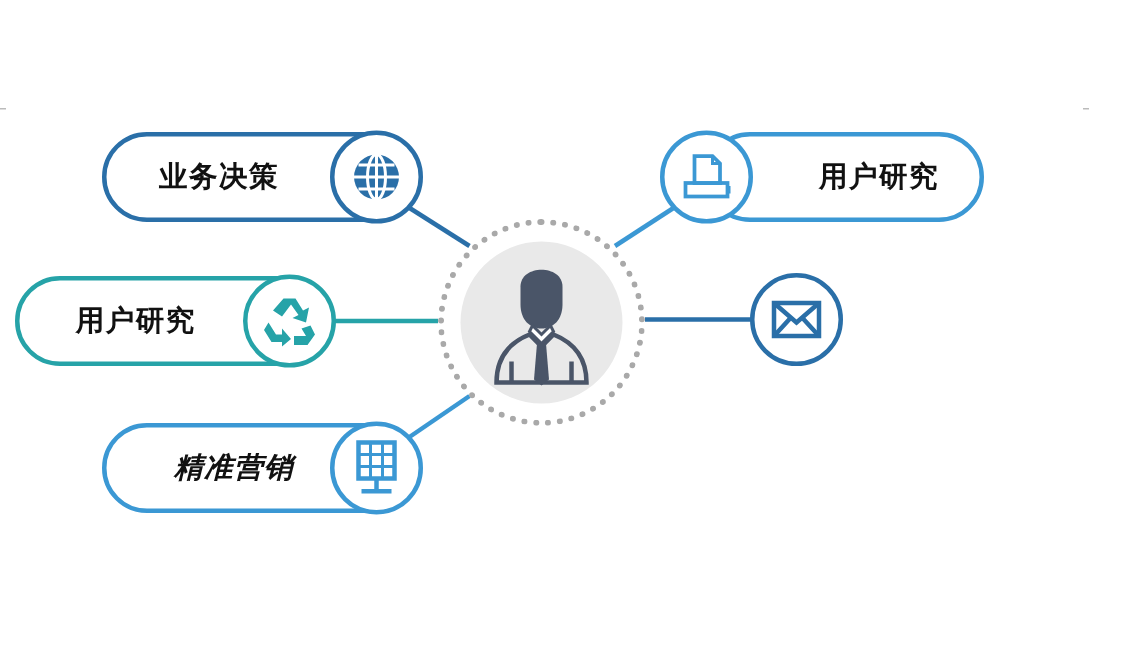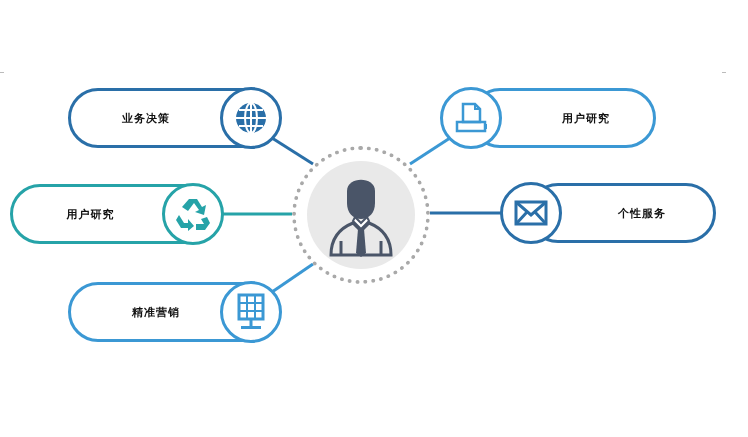--- a/index.html
+++ b/index.html
@@ -1,19 +1,19 @@
 <!DOCTYPE html>
 <html><head>
 <meta charset="utf-8">
 <style>
   html, body { margin:0; padding:0; background:#ffffff; }
   body { width:748px; height:437px; position:relative; overflow:hidden; font-family:"DejaVu Sans", sans-serif; }
   .canvas { position:absolute; left:0; top:0; width:748px; height:437px; }
   .pill { position:absolute; height:60px; border-radius:32px; background:#fff; box-sizing:border-box; }
-  .pill .label { position:absolute; top:0; height:100%; display:flex; align-items:center; justify-content:center; font-size:11px; font-weight:bold; color:#111; letter-spacing:1px; }
+  .pill .label { position:absolute; top:0; height:100%; display:flex; align-items:center; justify-content:center; font-size:19px; font-weight:bold; color:#111; letter-spacing:1px; }
   .badge { position:absolute; width:62px; height:62px; border-radius:50%; background:#fff; box-sizing:border-box; display:flex; align-items:center; justify-content:center; }
   .center-ring { position:absolute; left:292px; top:146px; width:138px; height:138px; border-radius:50%; border:4px dotted #a9a9a9; box-sizing:border-box; }
   .center-disc { position:absolute; left:307px; top:161px; width:108px; height:108px; border-radius:50%; background:#e9e9e9; }
   .tick { position:absolute; height:1px; background:#bbb; }
 </style>
 </head>
 <body>
 
 <div class="canvas">
 
@@ -63,21 +63,21 @@
     <svg width="38" height="38" viewBox="0 0 38 38">
       <g fill="#26a3a8">
         <path d="M15 4 L23 4 L28 12 L32 10 L30 20 L21 17 L25 15 L20 8 L14 16 L8 12 Z"></path>
         <path d="M5 20 L10 28 L14 28 L14 24 L20 31 L14 36 L14 33 L7 33 L2 25 Z"></path>
         <path d="M33 22 L36 28 L31 35 L22 35 L22 29 L30 29 L27 24 Z"></path>
       </g>
     </svg>
   </div>
 
   <div class="pill" style="left:68px;top:282px;width:210px;border:3px solid #3b98d4;">
-    <span class="label" style="left:0;width:170px;">精准营销</span>
+    <span class="label" style="left:0;width:170px;font-style:italic;">精准营销</span>
   </div>
   <div class="badge" style="left:220px;top:281px;border:3px solid #3b98d4;">
     <svg width="32" height="38" viewBox="0 0 32 38">
       <rect x="4" y="2" width="24" height="24" fill="none" stroke="#3b98d4" stroke-width="3"></rect>
       <line x1="12" y1="2" x2="12" y2="26" stroke="#3b98d4" stroke-width="2"></line>
       <line x1="20" y1="2" x2="20" y2="26" stroke="#3b98d4" stroke-width="2"></line>
       <line x1="4" y1="10" x2="28" y2="10" stroke="#3b98d4" stroke-width="2"></line>
       <line x1="4" y1="18" x2="28" y2="18" stroke="#3b98d4" stroke-width="2"></line>
       <line x1="16" y1="26" x2="16" y2="33" stroke="#3b98d4" stroke-width="3"></line>
       <rect x="6" y="33" width="20" height="3" fill="#3b98d4"></rect>
@@ -89,23 +89,20 @@
   </div>
   <div class="badge" style="left:440px;top:87px;border:3px solid #3b98d4;">
     <svg width="36" height="36" viewBox="0 0 36 36">
       <path d="M10 4 L22 4 L27 9 L27 22 L10 22 Z" fill="none" stroke="#3b98d4" stroke-width="2.5"></path>
       <path d="M22 4 L22 9 L27 9" fill="none" stroke="#3b98d4" stroke-width="2"></path>
       <rect x="4" y="22" width="28" height="9" fill="none" stroke="#3b98d4" stroke-width="2.5"></rect>
       <rect x="32" y="24" width="2" height="5" fill="#3b98d4"></rect>
     </svg>
   </div>
 
-  <div class="pill" style="left:528px;top:183px;width:188px;border:3px solid #2a6fa8;">
-    <span class="label" style="left:34px;width:154px;">个性服务</span>
-  </div>
   <div class="badge" style="left:500px;top:182px;border:3px solid #2a6fa8;">
     <svg width="34" height="26" viewBox="0 0 34 26">
       <rect x="2" y="2" width="30" height="22" fill="none" stroke="#2a6fa8" stroke-width="3"></rect>
       <path d="M2 2 L17 15 L32 2" fill="none" stroke="#2a6fa8" stroke-width="3"></path>
       <path d="M2 24 L13 12 M32 24 L21 12" fill="none" stroke="#2a6fa8" stroke-width="3"></path>
     </svg>
   </div>
 
 </div>
 

